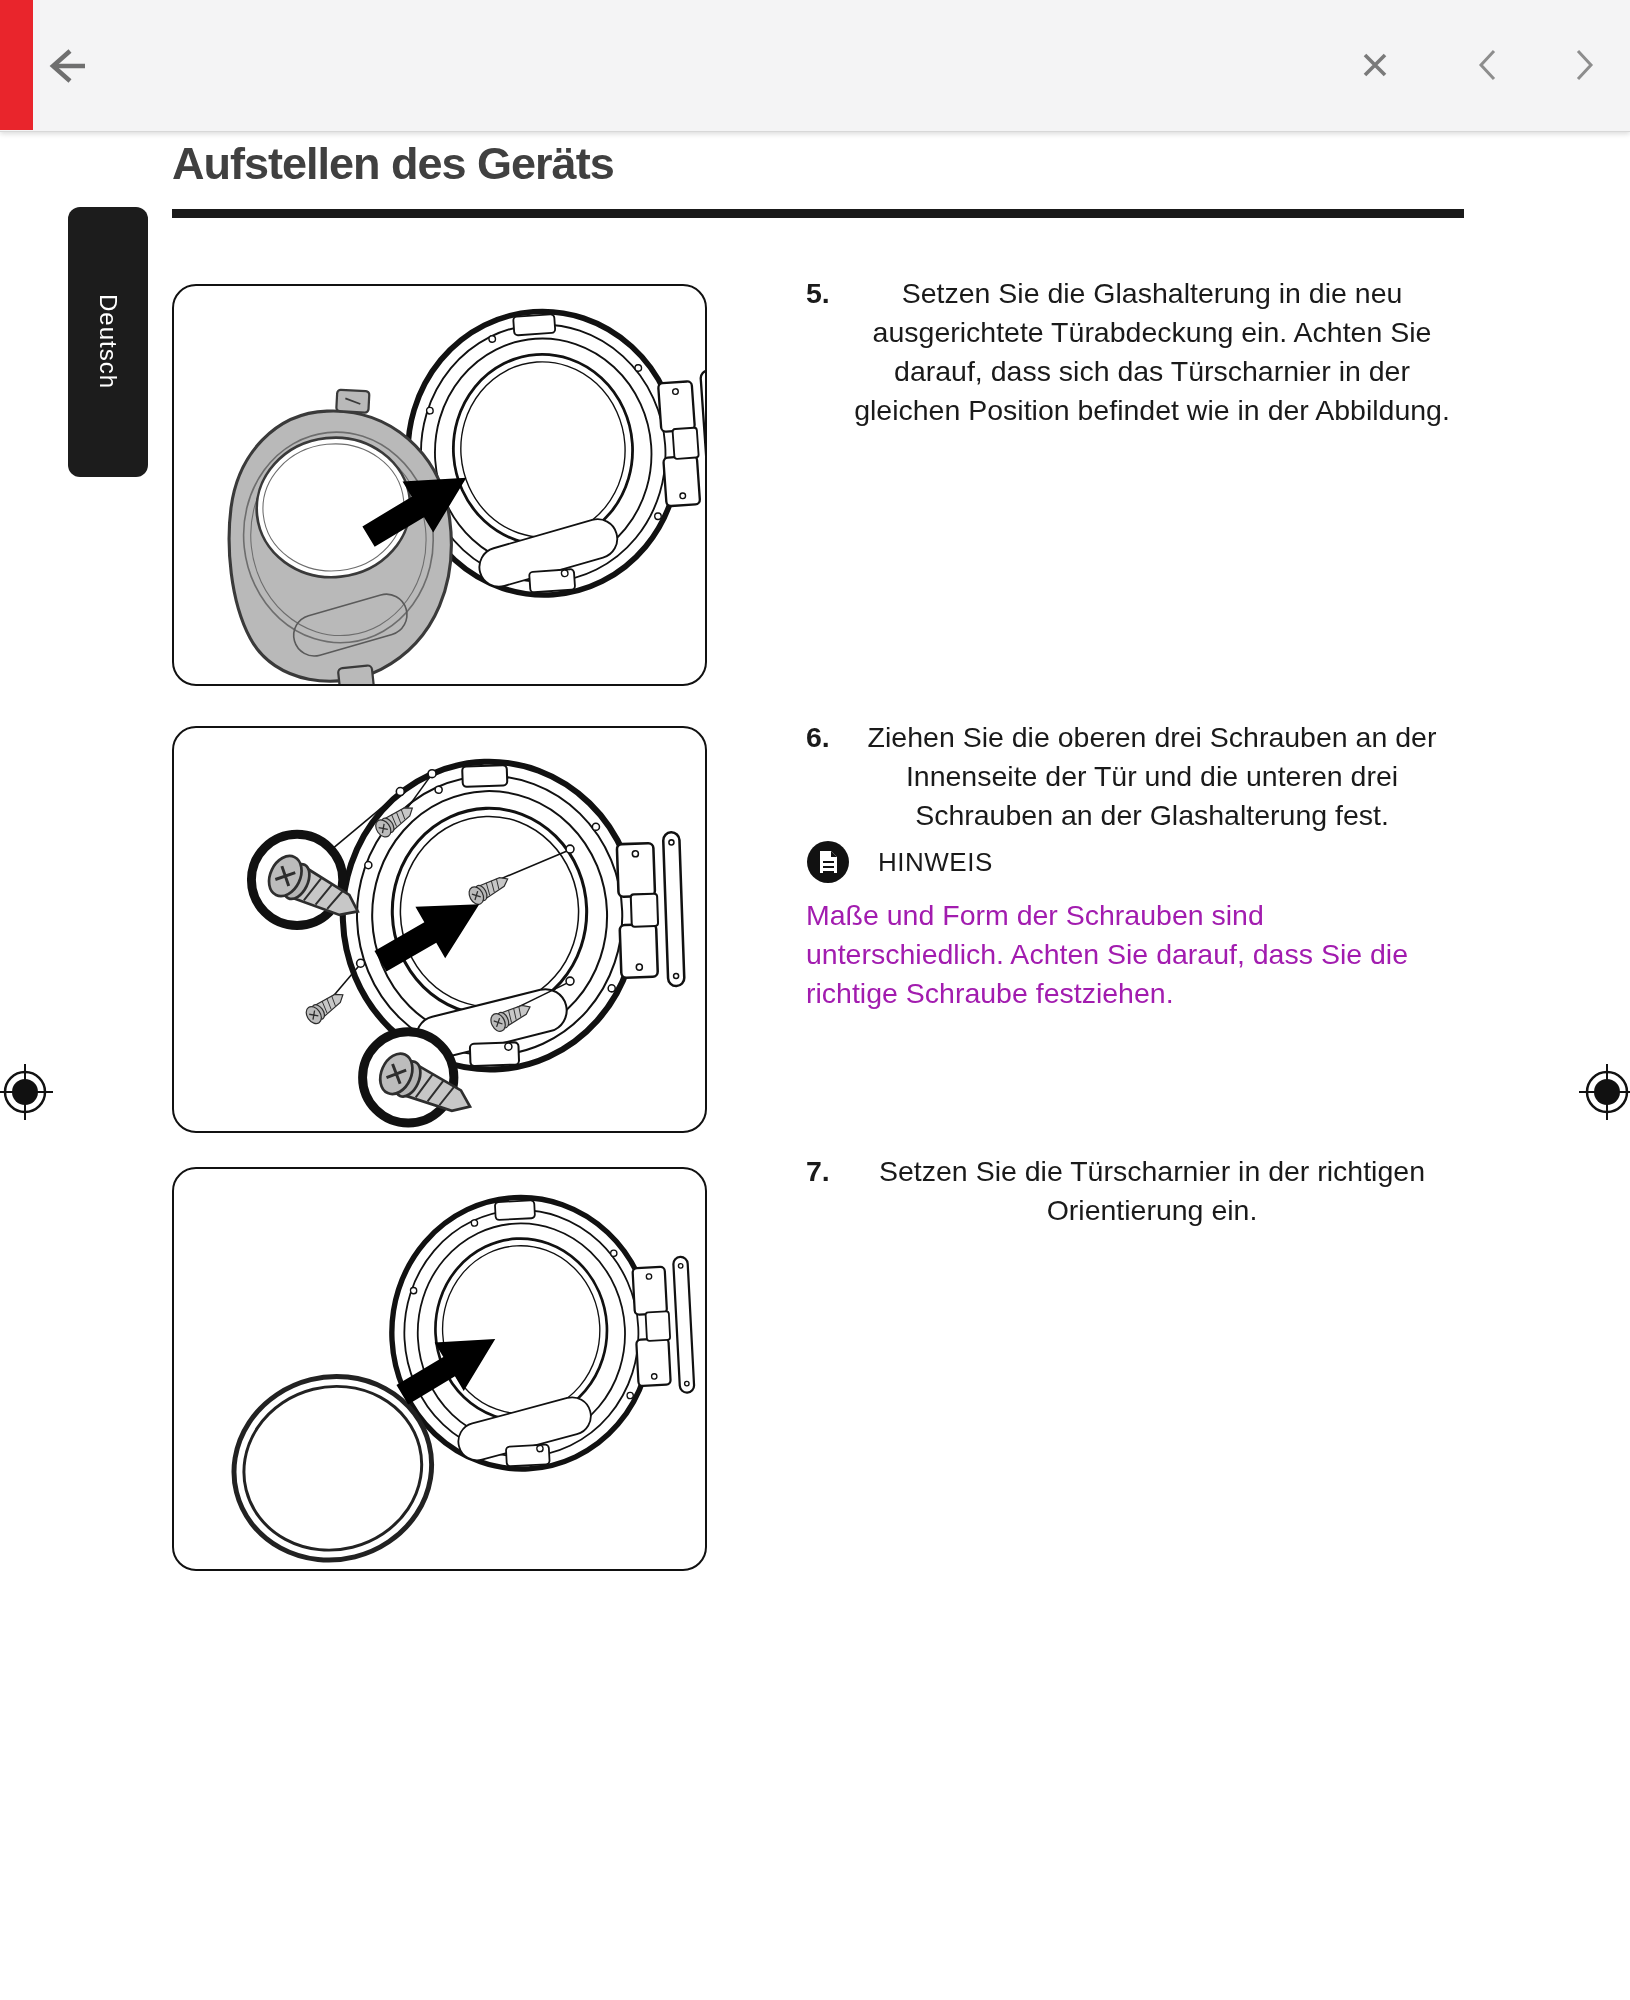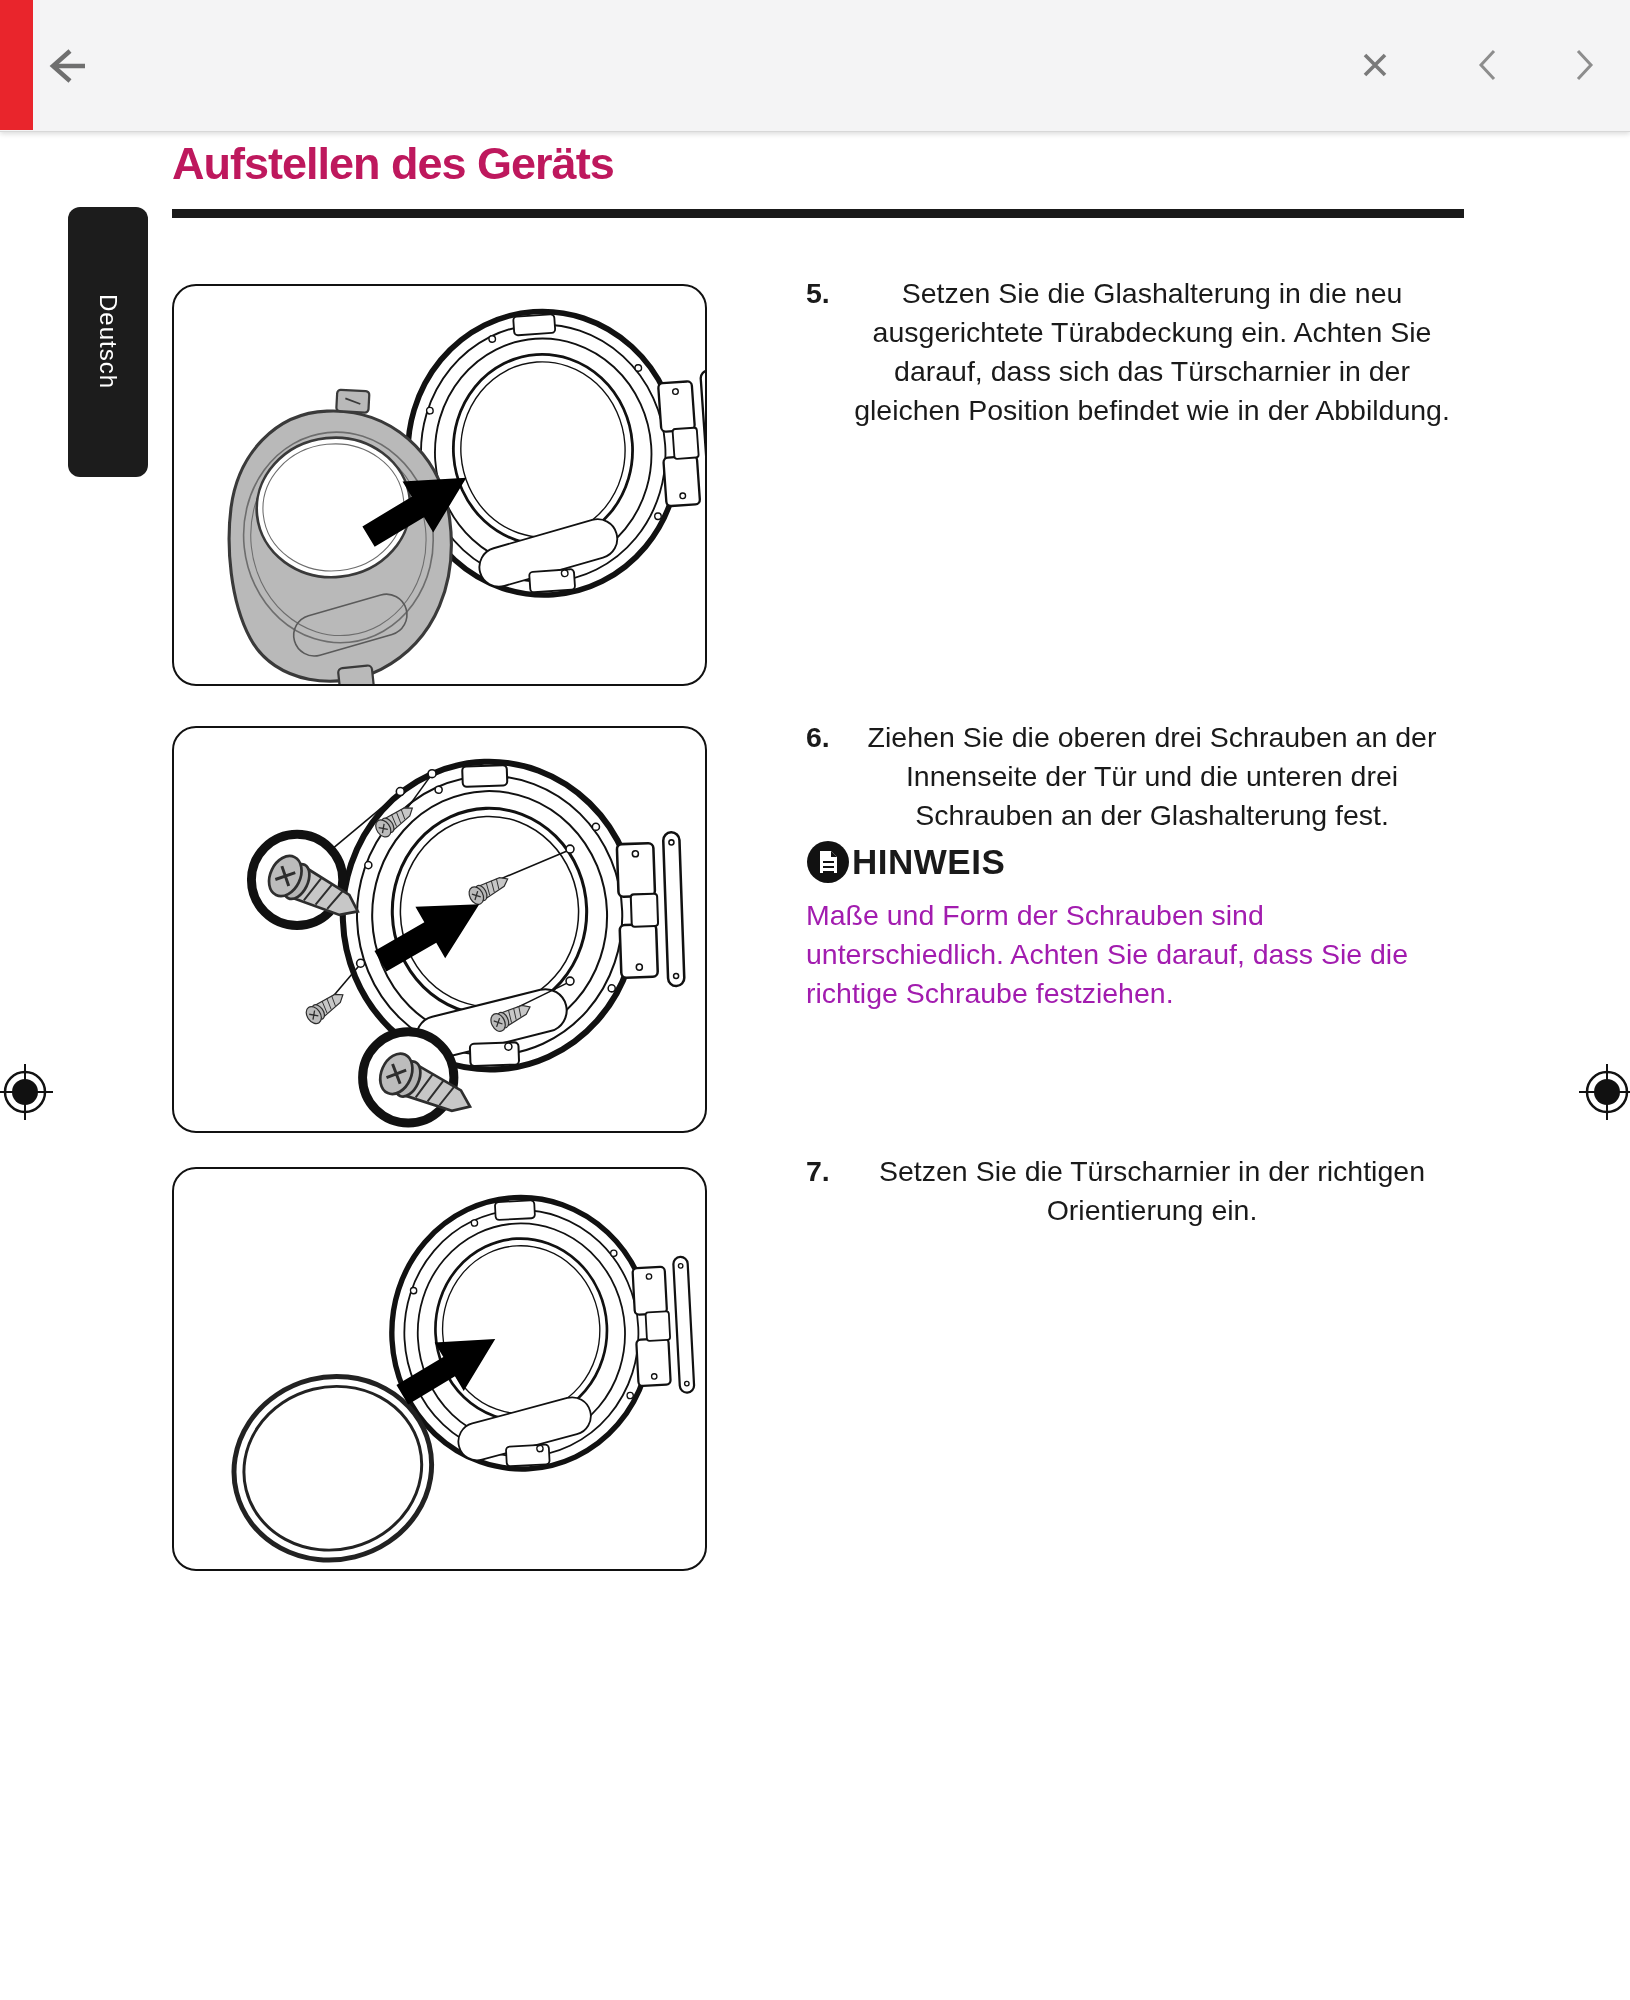--- a/index.html
+++ b/index.html
@@ -29,21 +29,21 @@
   
   .lang-tab{
     position:absolute;left:68px;top:207px;width:80px;height:270px;
     background:#1c1c1c;border-radius:12px;display:flex;align-items:center;justify-content:center;
   }
   .lang-tab span{
     writing-mode:vertical-rl;color:#ffffff;font-size:24px;letter-spacing:1px;font-weight:500;
   }
   .doc-title{
     position:absolute;left:172px;top:138px;font-size:45px;font-weight:700;
-    letter-spacing:-1px;color:#be185d;
+    letter-spacing:-1px;color:#404040;
   }
   .title-rule{position:absolute;left:172px;top:209px;width:1292px;height:9px;background:#1a1a1a;}
 
   .figure{
     position:absolute;left:172px;width:535px;background:#fff;
     border:2.5px solid #111;border-radius:24px;box-sizing:border-box;overflow:hidden;
   }
   .figure svg{display:block;width:100%;height:100%;}
   .fig1{top:284px;height:402px;}
   .fig2{top:726px;height:407px;}
@@ -56,21 +56,21 @@
   .step .num{width:44px;flex:0 0 44px;font-weight:700;}
   .step .txt{flex:1;text-align:center;}
   .step5{top:274px;}
   .step6{top:718px;}
   .step7{top:1152px;}
 
   .note-head{
     position:absolute;left:806px;top:838px;display:flex;align-items:center;height:48px;
   }
   .note-head .note-icon{width:44px;height:44px;flex:0 0 44px;}
-  .note-head .note-label{font-size:35px;font-weight:700;margin-left:2px;letter-spacing:.5px;}
+  .note-head .note-label{font-size:26px;font-weight:400;margin-left:28px;letter-spacing:.5px;}
   .note-body{
     position:absolute;left:806px;top:896px;width:650px;
     font-size:28.5px;line-height:39px;color:#a21caf;
   }
   .regmark{position:absolute;width:62px;height:62px;}
   .regmark-left{left:-6px;top:1061px;}
   .regmark-right{left:1576px;top:1061px;}
 </style>
 </head>
 <body>

